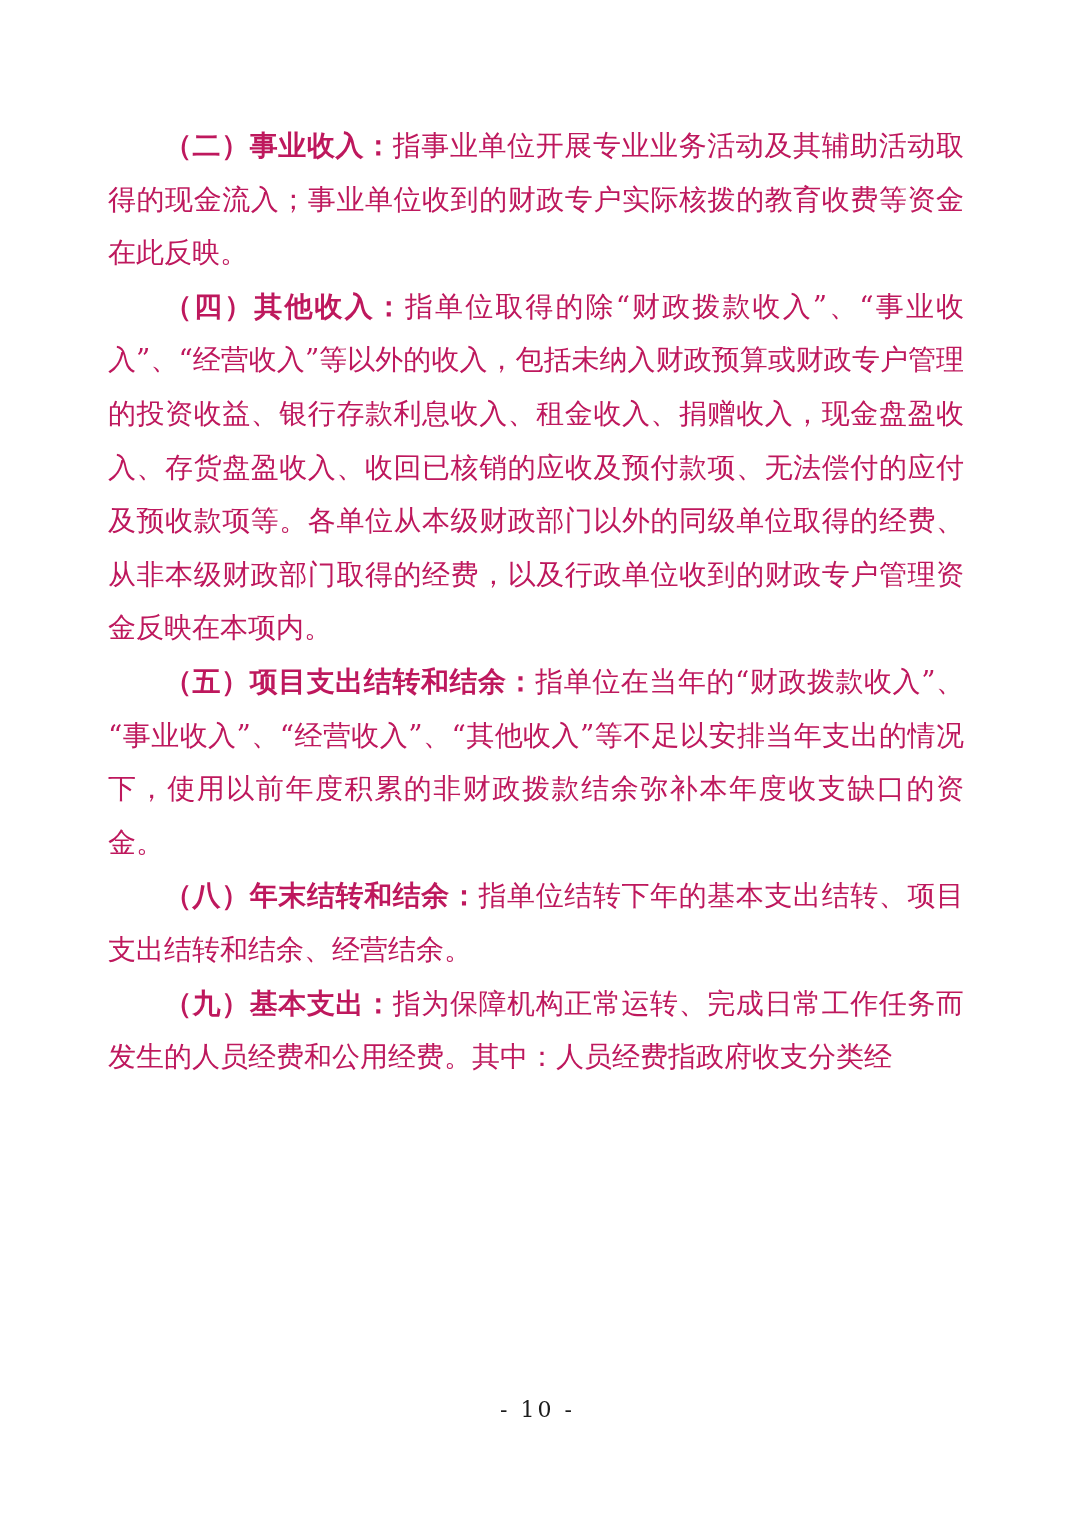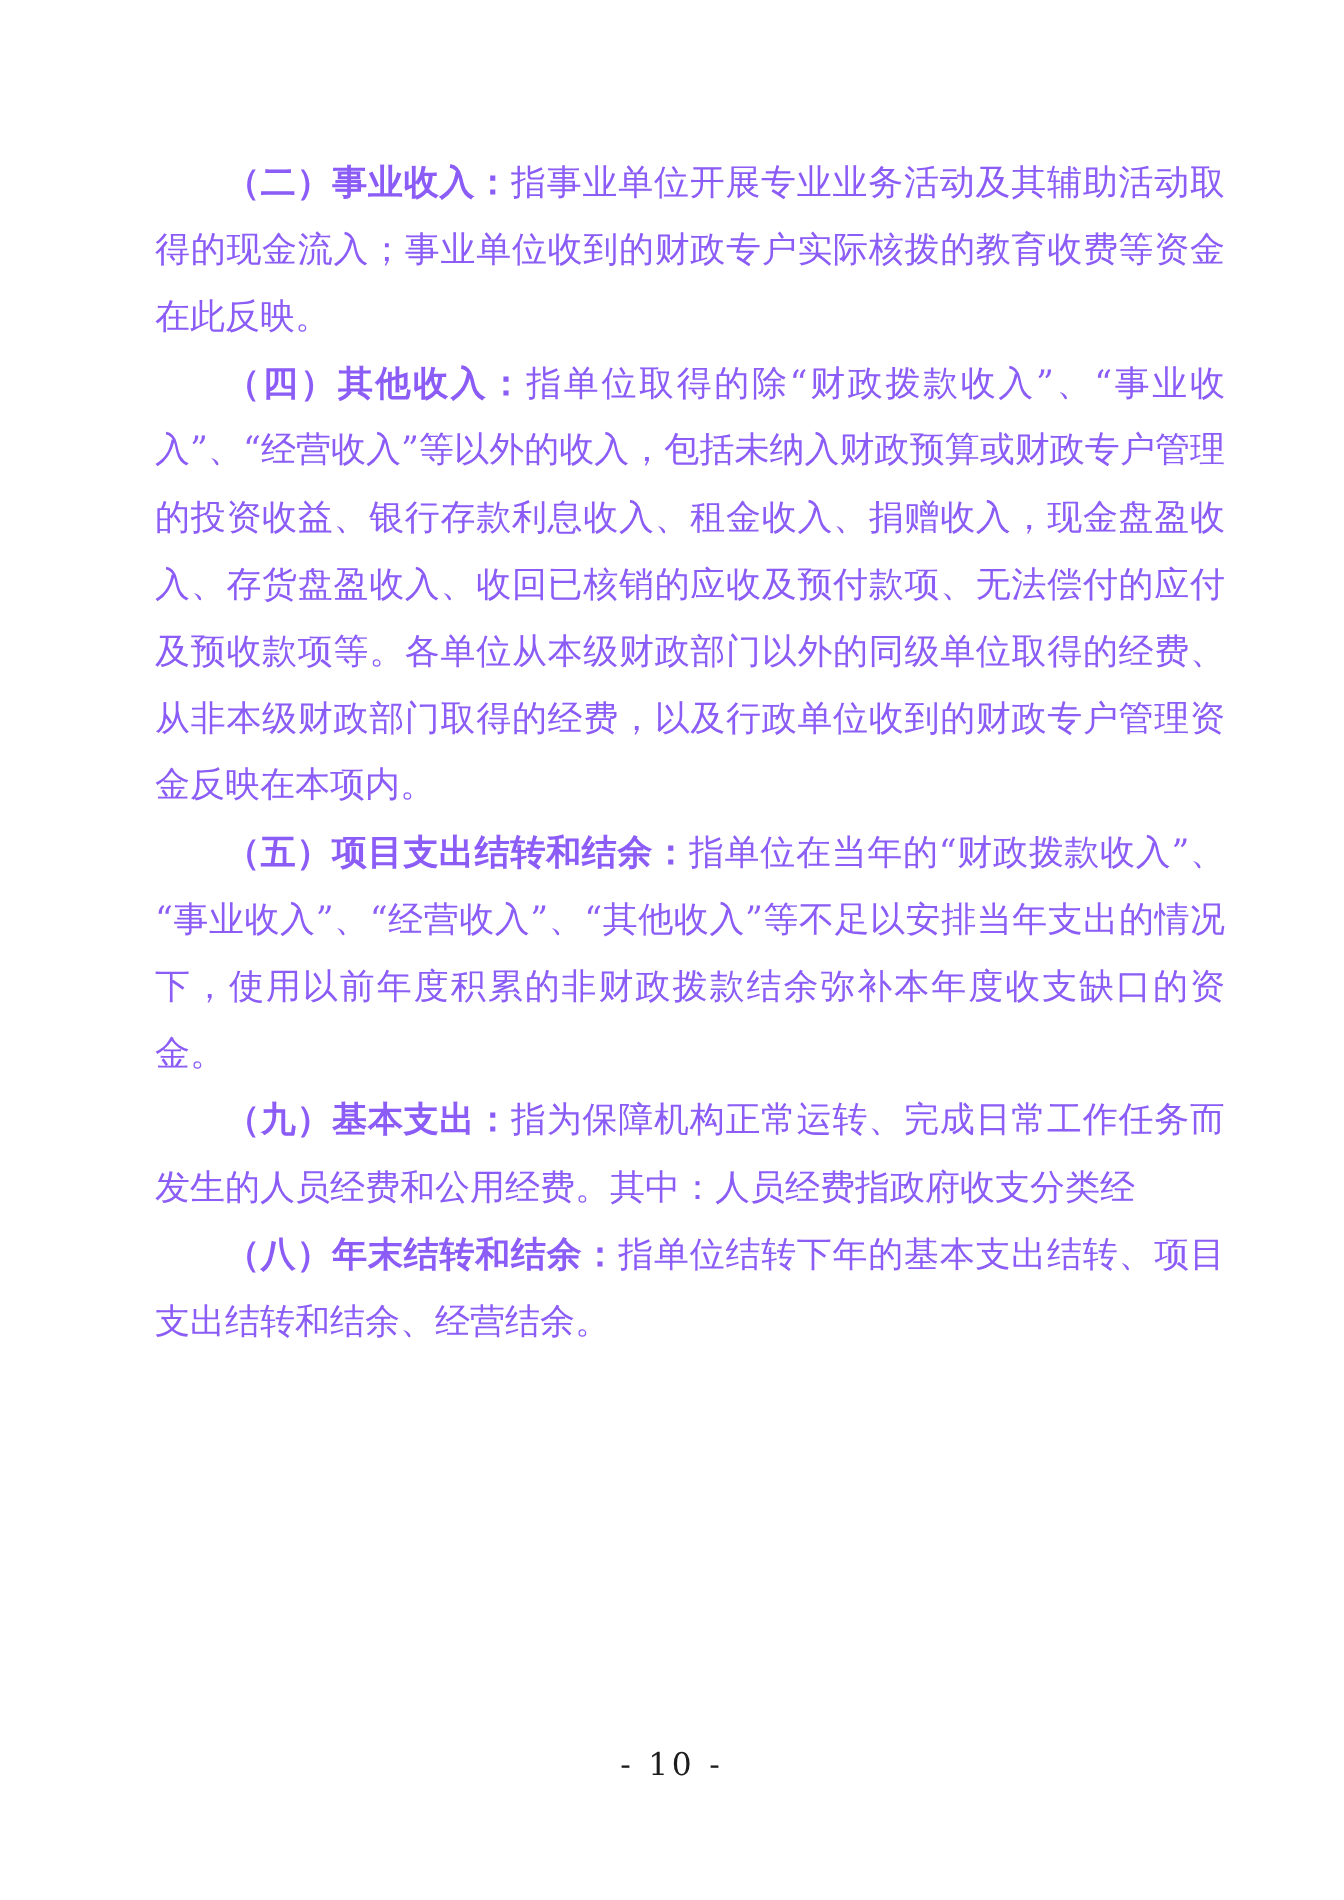--- a/index.html
+++ b/index.html
@@ -14,46 +14,46 @@
     overflow: hidden;
     font-family: "DejaVu Serif", serif;
   }
   .page {
     position: absolute;
     inset: 0;
     background: #ffffff;
   }
   .content {
     position: absolute;
-    left: 124px;
+    left: 108px;
     top: 119px;
     width: 856px;
     font-size: 28px;
     line-height: 53.6px;
-    color: #8b5cf6;
+    color: #be185d;
     text-align: justify;
     text-justify: inter-character;
   }
   .para {
     margin: 0;
     padding: 0;
     text-indent: 2em;
     word-break: normal;
     overflow-wrap: break-word;
   }
   .para .head {
     font-weight: bold;
   }
   .page-number {
     position: absolute;
     top: 1397px;
     left: 0;
     width: 100%;
     text-align: center;
-    font-size: 25px;
+    font-size: 22px;
     letter-spacing: 3px;
     color: #1c1c1c;
     font-family: "DejaVu Serif", serif;
   }
 </style>
 </head>
 <body>
 
 <div class="page">
 
@@ -61,21 +61,21 @@
 
     <p class="para"><span class="head">（二）事业收入：</span><span class="body">指事业单位开展专业业务活动及其辅助活动取得的现金流入；事业单位收到的财政专户实际核拨的教育收费等资金在此反映。</span></p>
 
 
     <p class="para"><span class="head">（四）其他收入：</span><span class="body">指单位取得的除“财政拨款收入”、“事业收入”、“经营收入”等以外的收入，包括未纳入财政预算或财政专户管理的投资收益、银行存款利息收入、租金收入、捐赠收入，现金盘盈收入、存货盘盈收入、收回已核销的应收及预付款项、无法偿付的应付及预收款项等。各单位从本级财政部门以外的同级单位取得的经费、从非本级财政部门取得的经费，以及行政单位收到的财政专户管理资金反映在本项内。</span></p>
 
     <p class="para"><span class="head">（五）项目支出结转和结余：</span><span class="body">指单位在当年的“财政拨款收入”、“事业收入”、“经营收入”、“其他收入”等不足以安排当年支出的情况下，使用以前年度积累的非财政拨款结余弥补本年度收支缺口的资金。</span></p>
 
 
 
+    <p class="para"><span class="head">（八）年末结转和结余：</span><span class="body">指单位结转下年的基本支出结转、项目支出结转和结余、经营结余。</span></p>
+
     <p class="para"><span class="head">（九）基本支出：</span><span class="body">指为保障机构正常运转、完成日常工作任务而发生的人员经费和公用经费。其中：人员经费指政府收支分类经</span></p>
-
-    <p class="para"><span class="head">（八）年末结转和结余：</span><span class="body">指单位结转下年的基本支出结转、项目支出结转和结余、经营结余。</span></p>
 
   </main>
 
   <footer class="page-number">- 10 -</footer>
 
 </div>
 
 </body></html>

